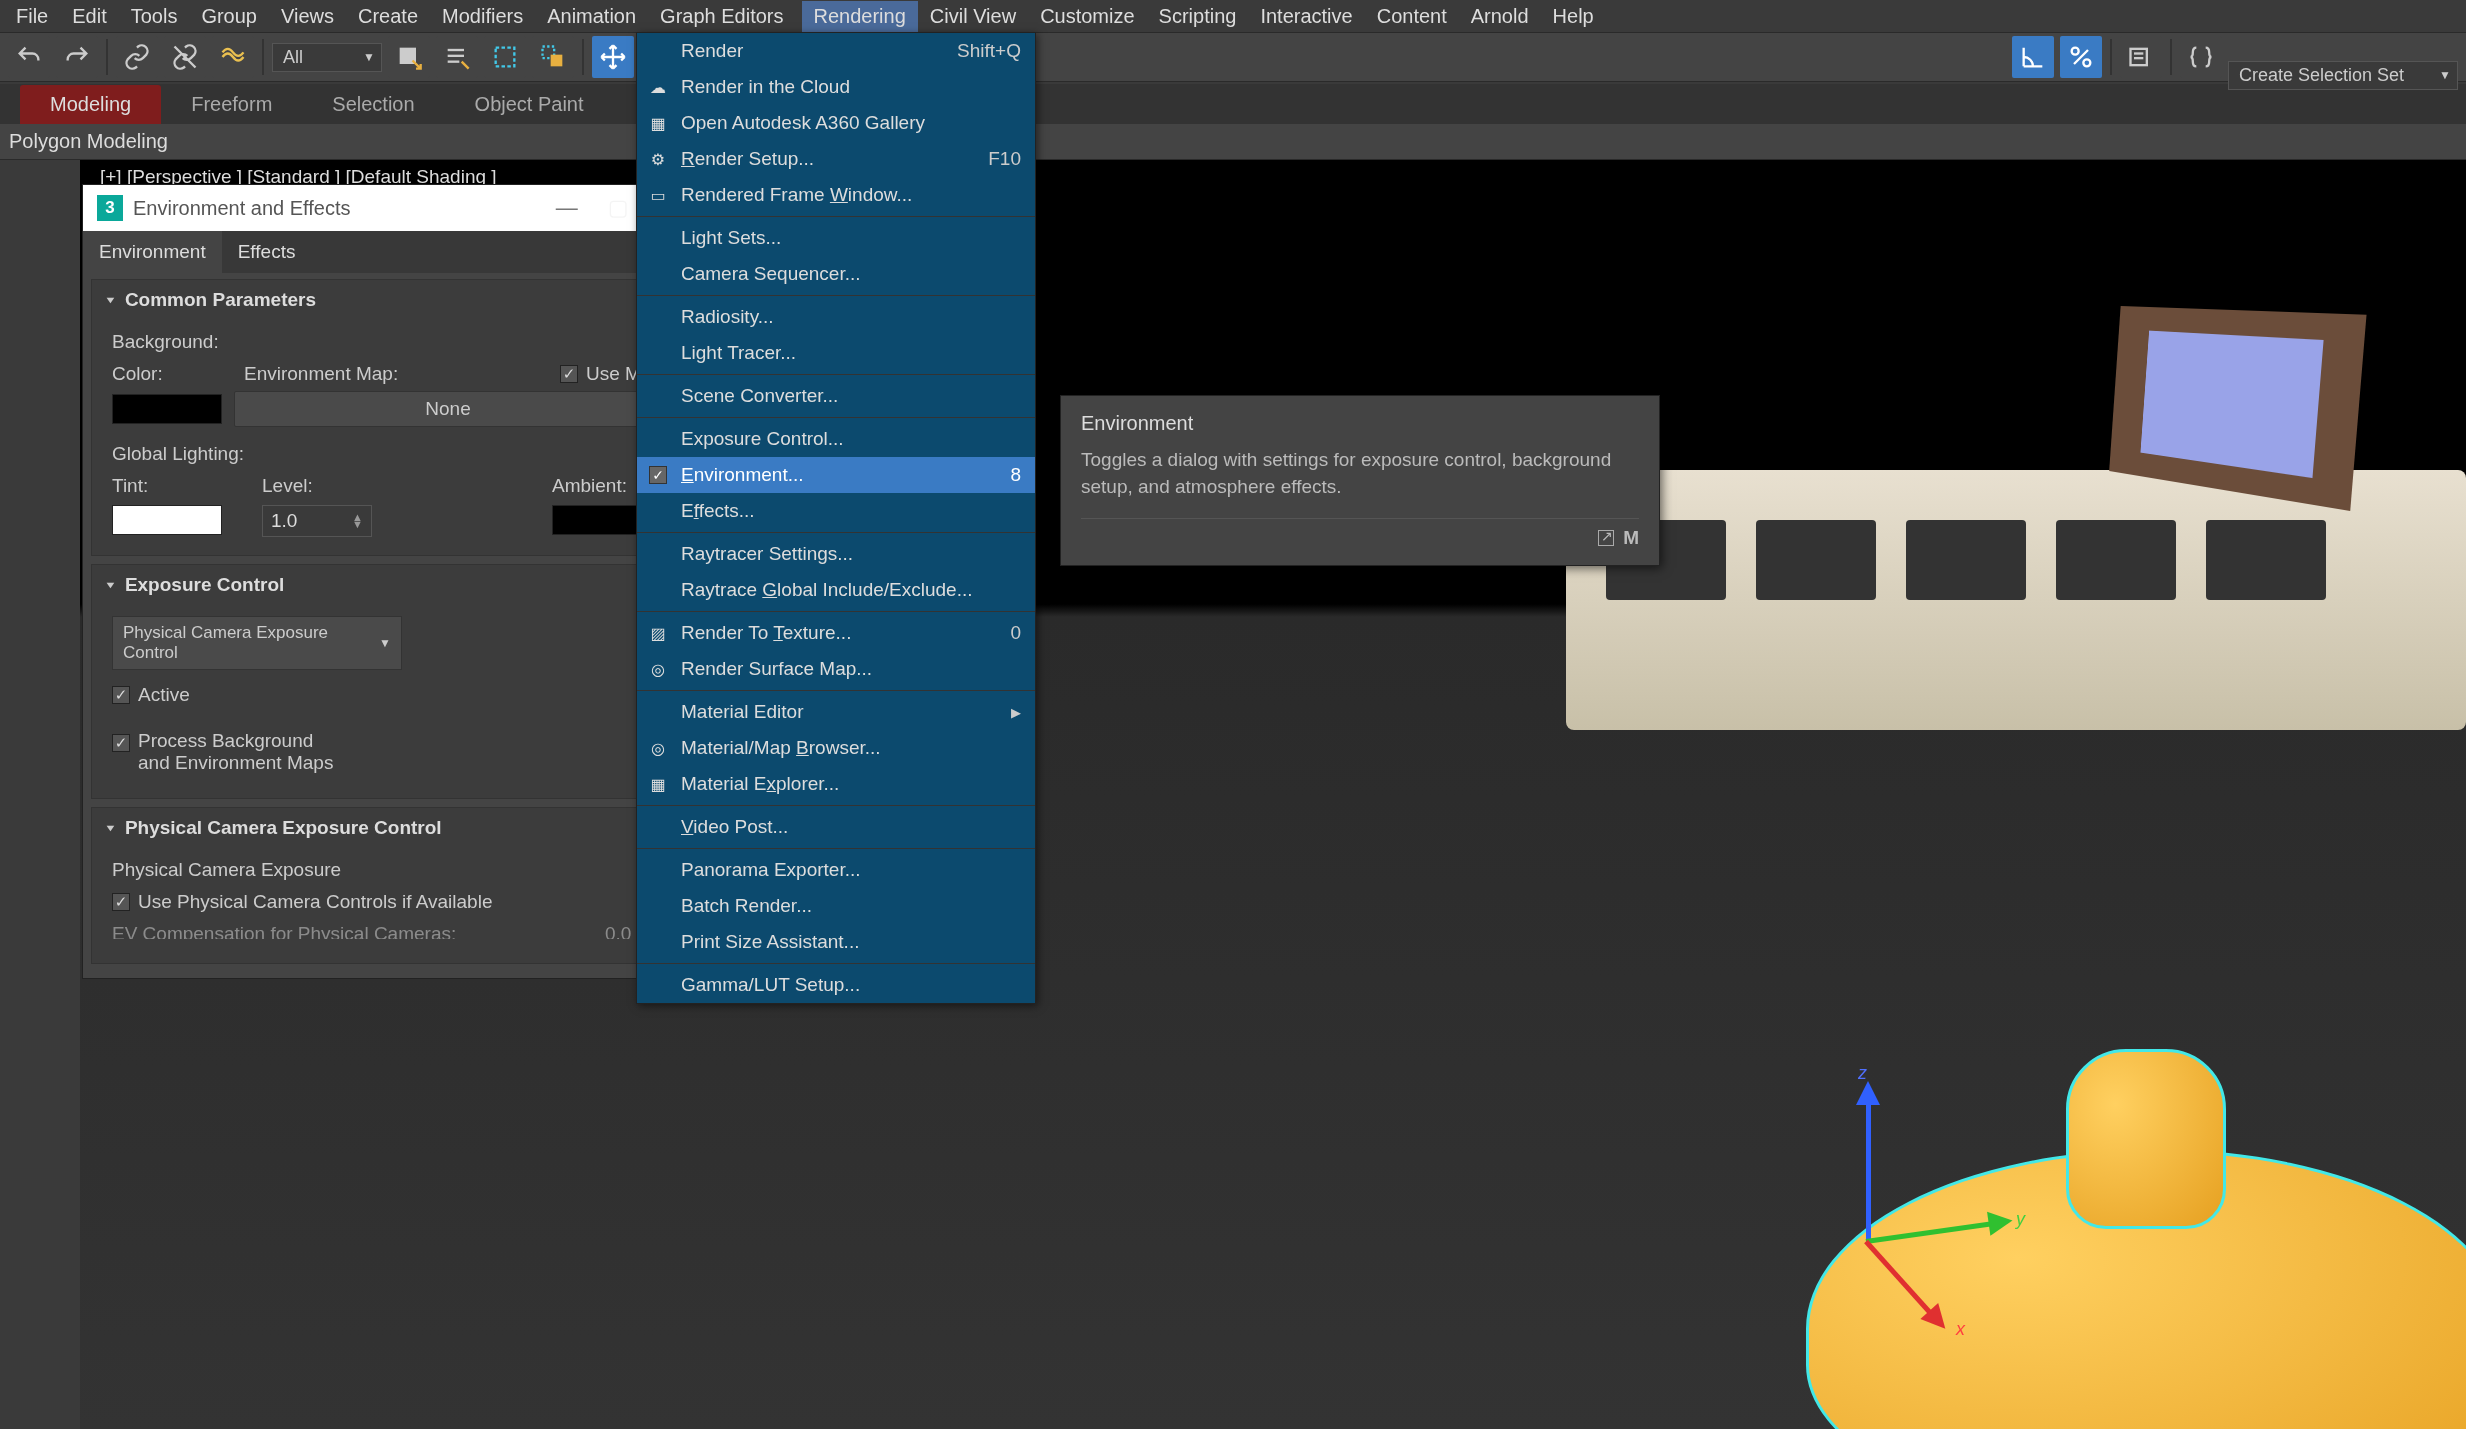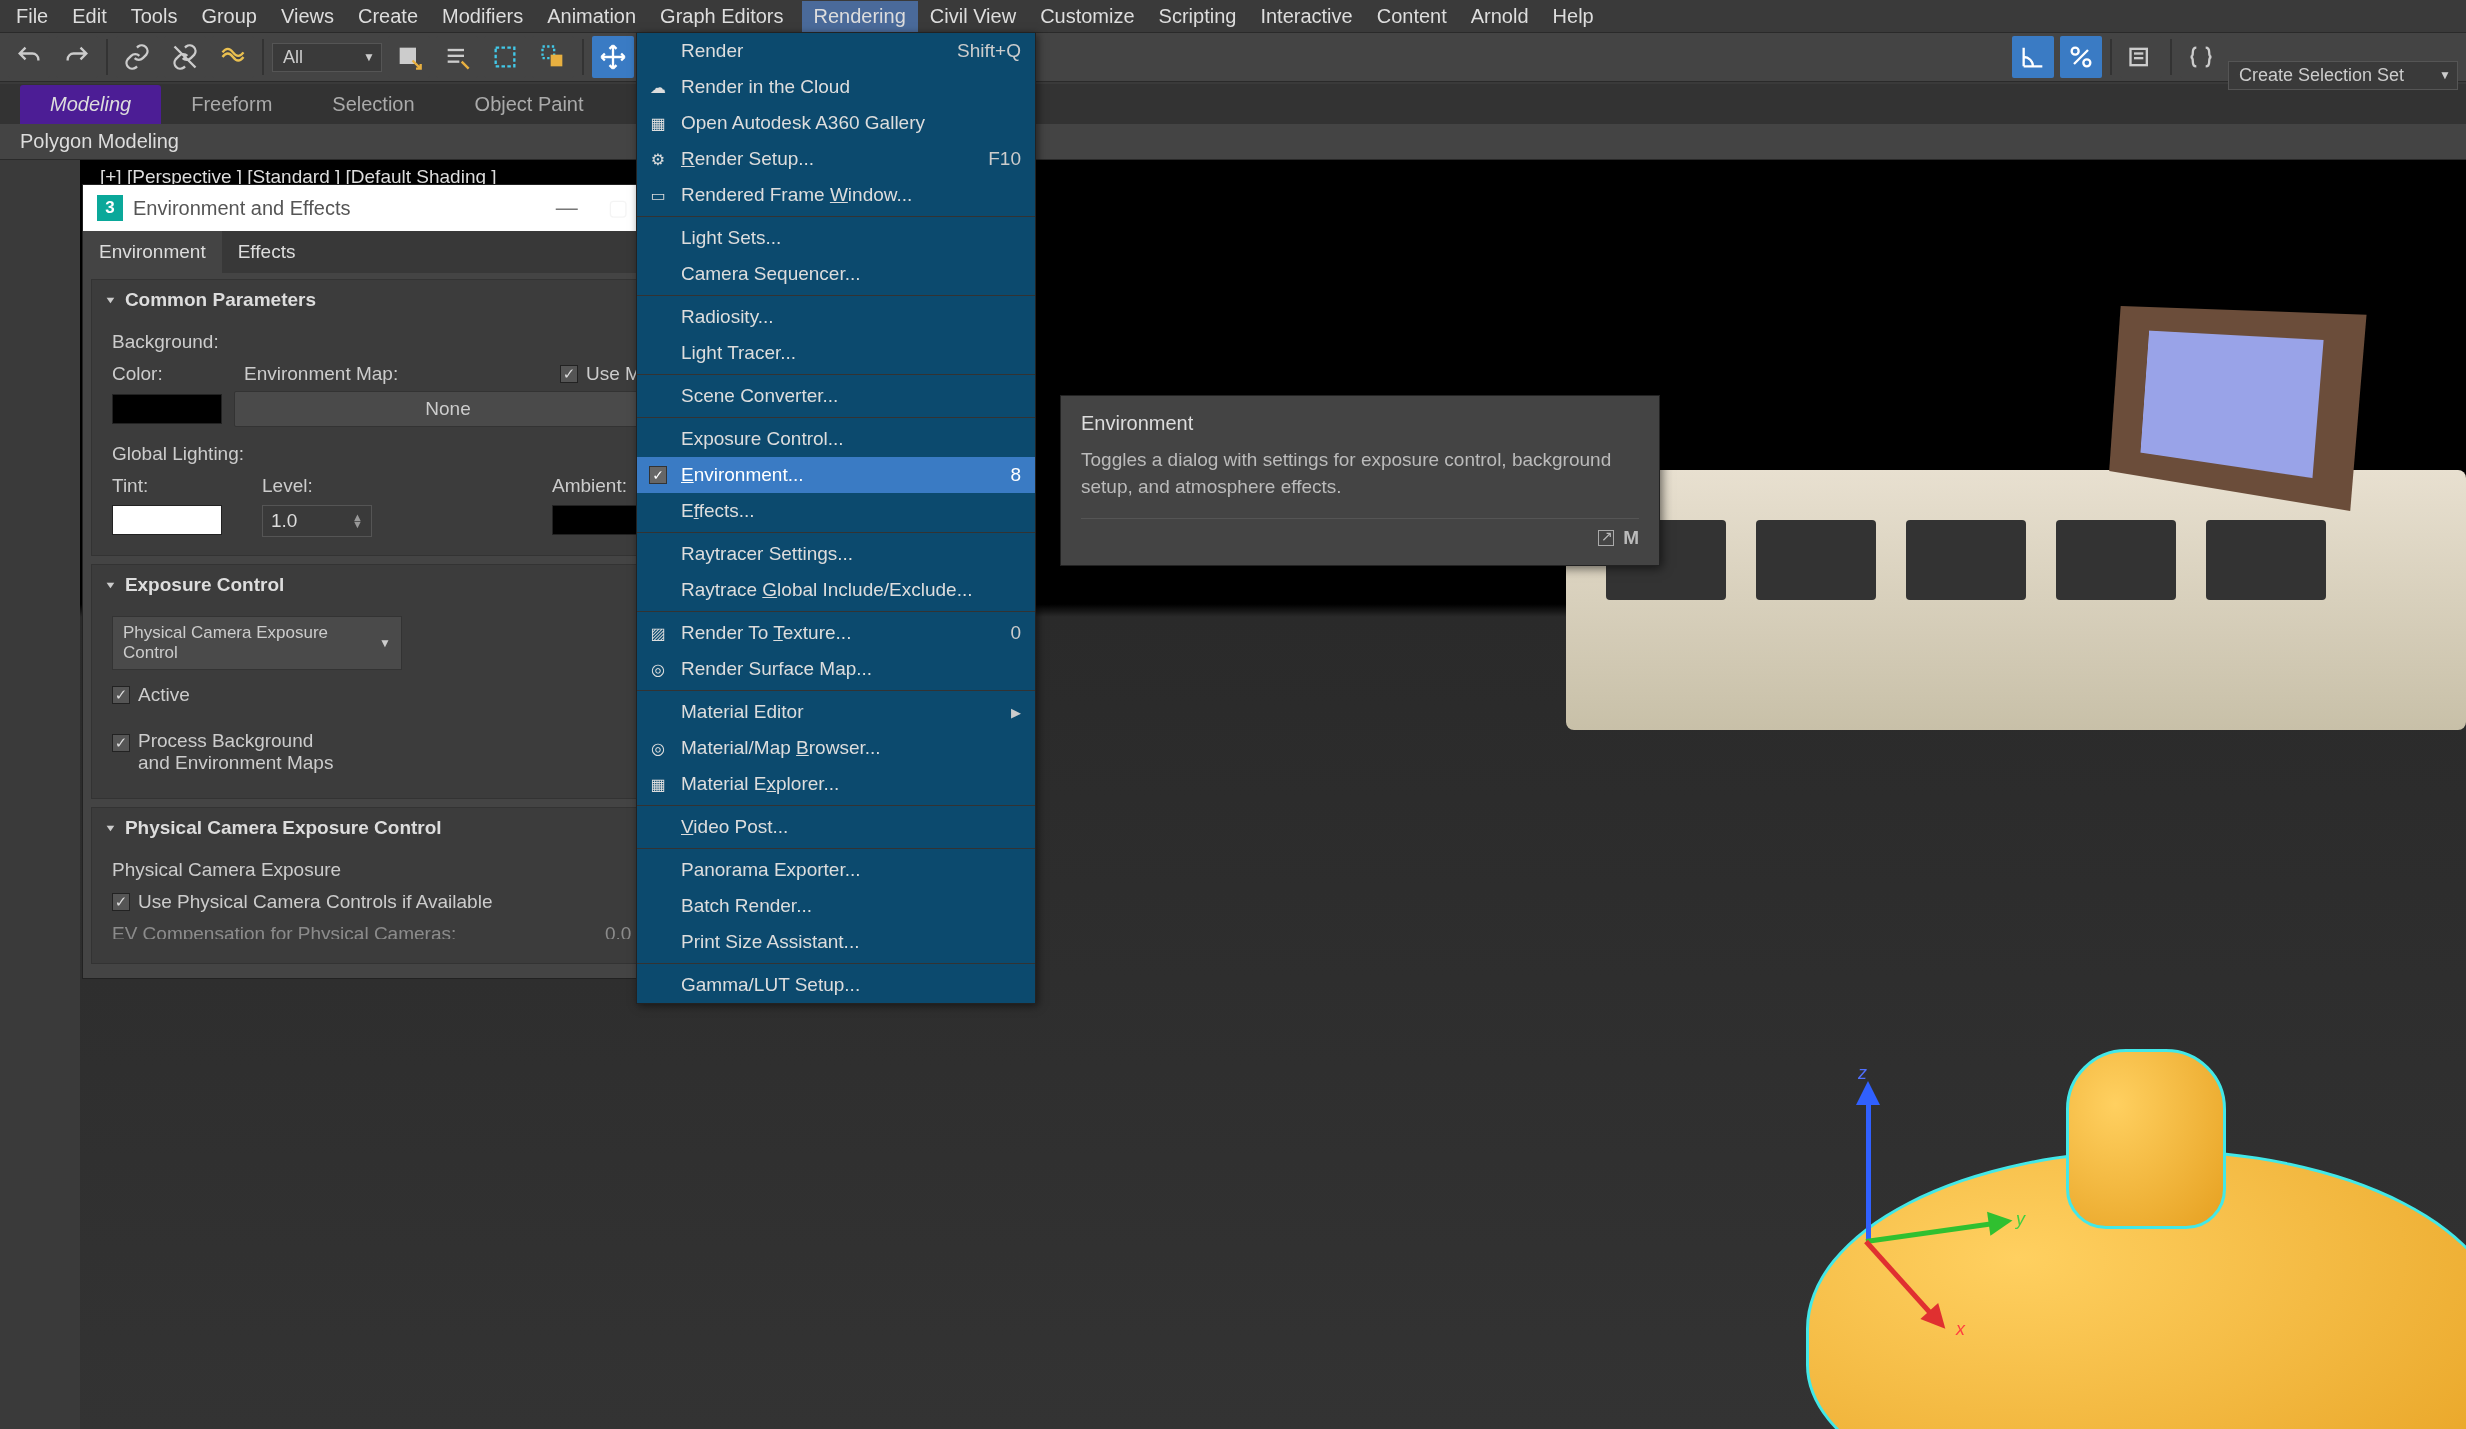--- a/index.html
+++ b/index.html
@@ -16,22 +16,22 @@
   .tool-btn.active { background: #3a7bc4; }
   .tool-btn svg { width: 28px; height: 28px; }
   .tool-sep { width: 2px; height: 36px; background: #333; margin: 0 2px; }
   .tool-dropdown { background: #3a3a3a; border: 1px solid #555; padding: 4px 28px 4px 10px; color: #ccc; position: relative; font-size: 18px; height: 29px; display: flex; align-items: center; min-width: 110px; }
   .tool-dropdown::after { content: '▼'; position: absolute; right: 6px; font-size: 12px; }
   .tool-dropdown.wide { min-width: 230px; margin-top: 36px; }
   
   
   .ribbon { background: #333; display: flex; height: 40px; align-items: flex-end; margin-top:2px; }
   .ribbon-tab { padding: 8px 30px; color: #aaa; cursor: pointer; font-size: 20px; }
-  .ribbon-tab.active { background: #4c1d95; color: #ddd; border-top-left-radius: 3px; border-top-right-radius: 3px; font-style: italic; }
-  .sub-ribbon { background: #444; height: 36px; display: flex; align-items: center; padding: 0 20px; color: #ddd; font-size: 20px; border-bottom: 1px solid #2a2a2a;}
+  .ribbon-tab.active { background: #7f1d1d; color: #ddd; border-top-left-radius: 3px; border-top-right-radius: 3px; }
+  .sub-ribbon { background: #444; height: 36px; display: flex; align-items: center; padding: 0 9px; color: #ddd; font-size: 20px; border-bottom: 1px solid #2a2a2a;}
   
   
   .viewport-area { position: relative; height: calc(100% - 160px); background: #1a1a1a; margin-left: 80px; }
   .viewport-label { position: absolute; top: 6px; left: 20px; color: #ddd; font-size: 19px; z-index: 1;}
   
   
   .scene { position: absolute; inset: 0; background: linear-gradient(#000 0%, #000 35%, #2a2a2a 36%, #333 100%); overflow: hidden; }
   .yellow-blob { position: absolute; background: radial-gradient(ellipse at 30% 30%, #ffd060, #e6a020); border-radius: 50% 50% 40% 40%; border: 3px solid #42e8e8; }
   .cab { position: absolute; top: 310px; right: 0; width: 900px; height: 260px; background: linear-gradient(#e8e0d0, #c8c0a8); border-radius: 8px; }
   .cab-window { position:absolute; top:50px; width: 120px; height: 80px; background: #333; border-radius: 4px; }

